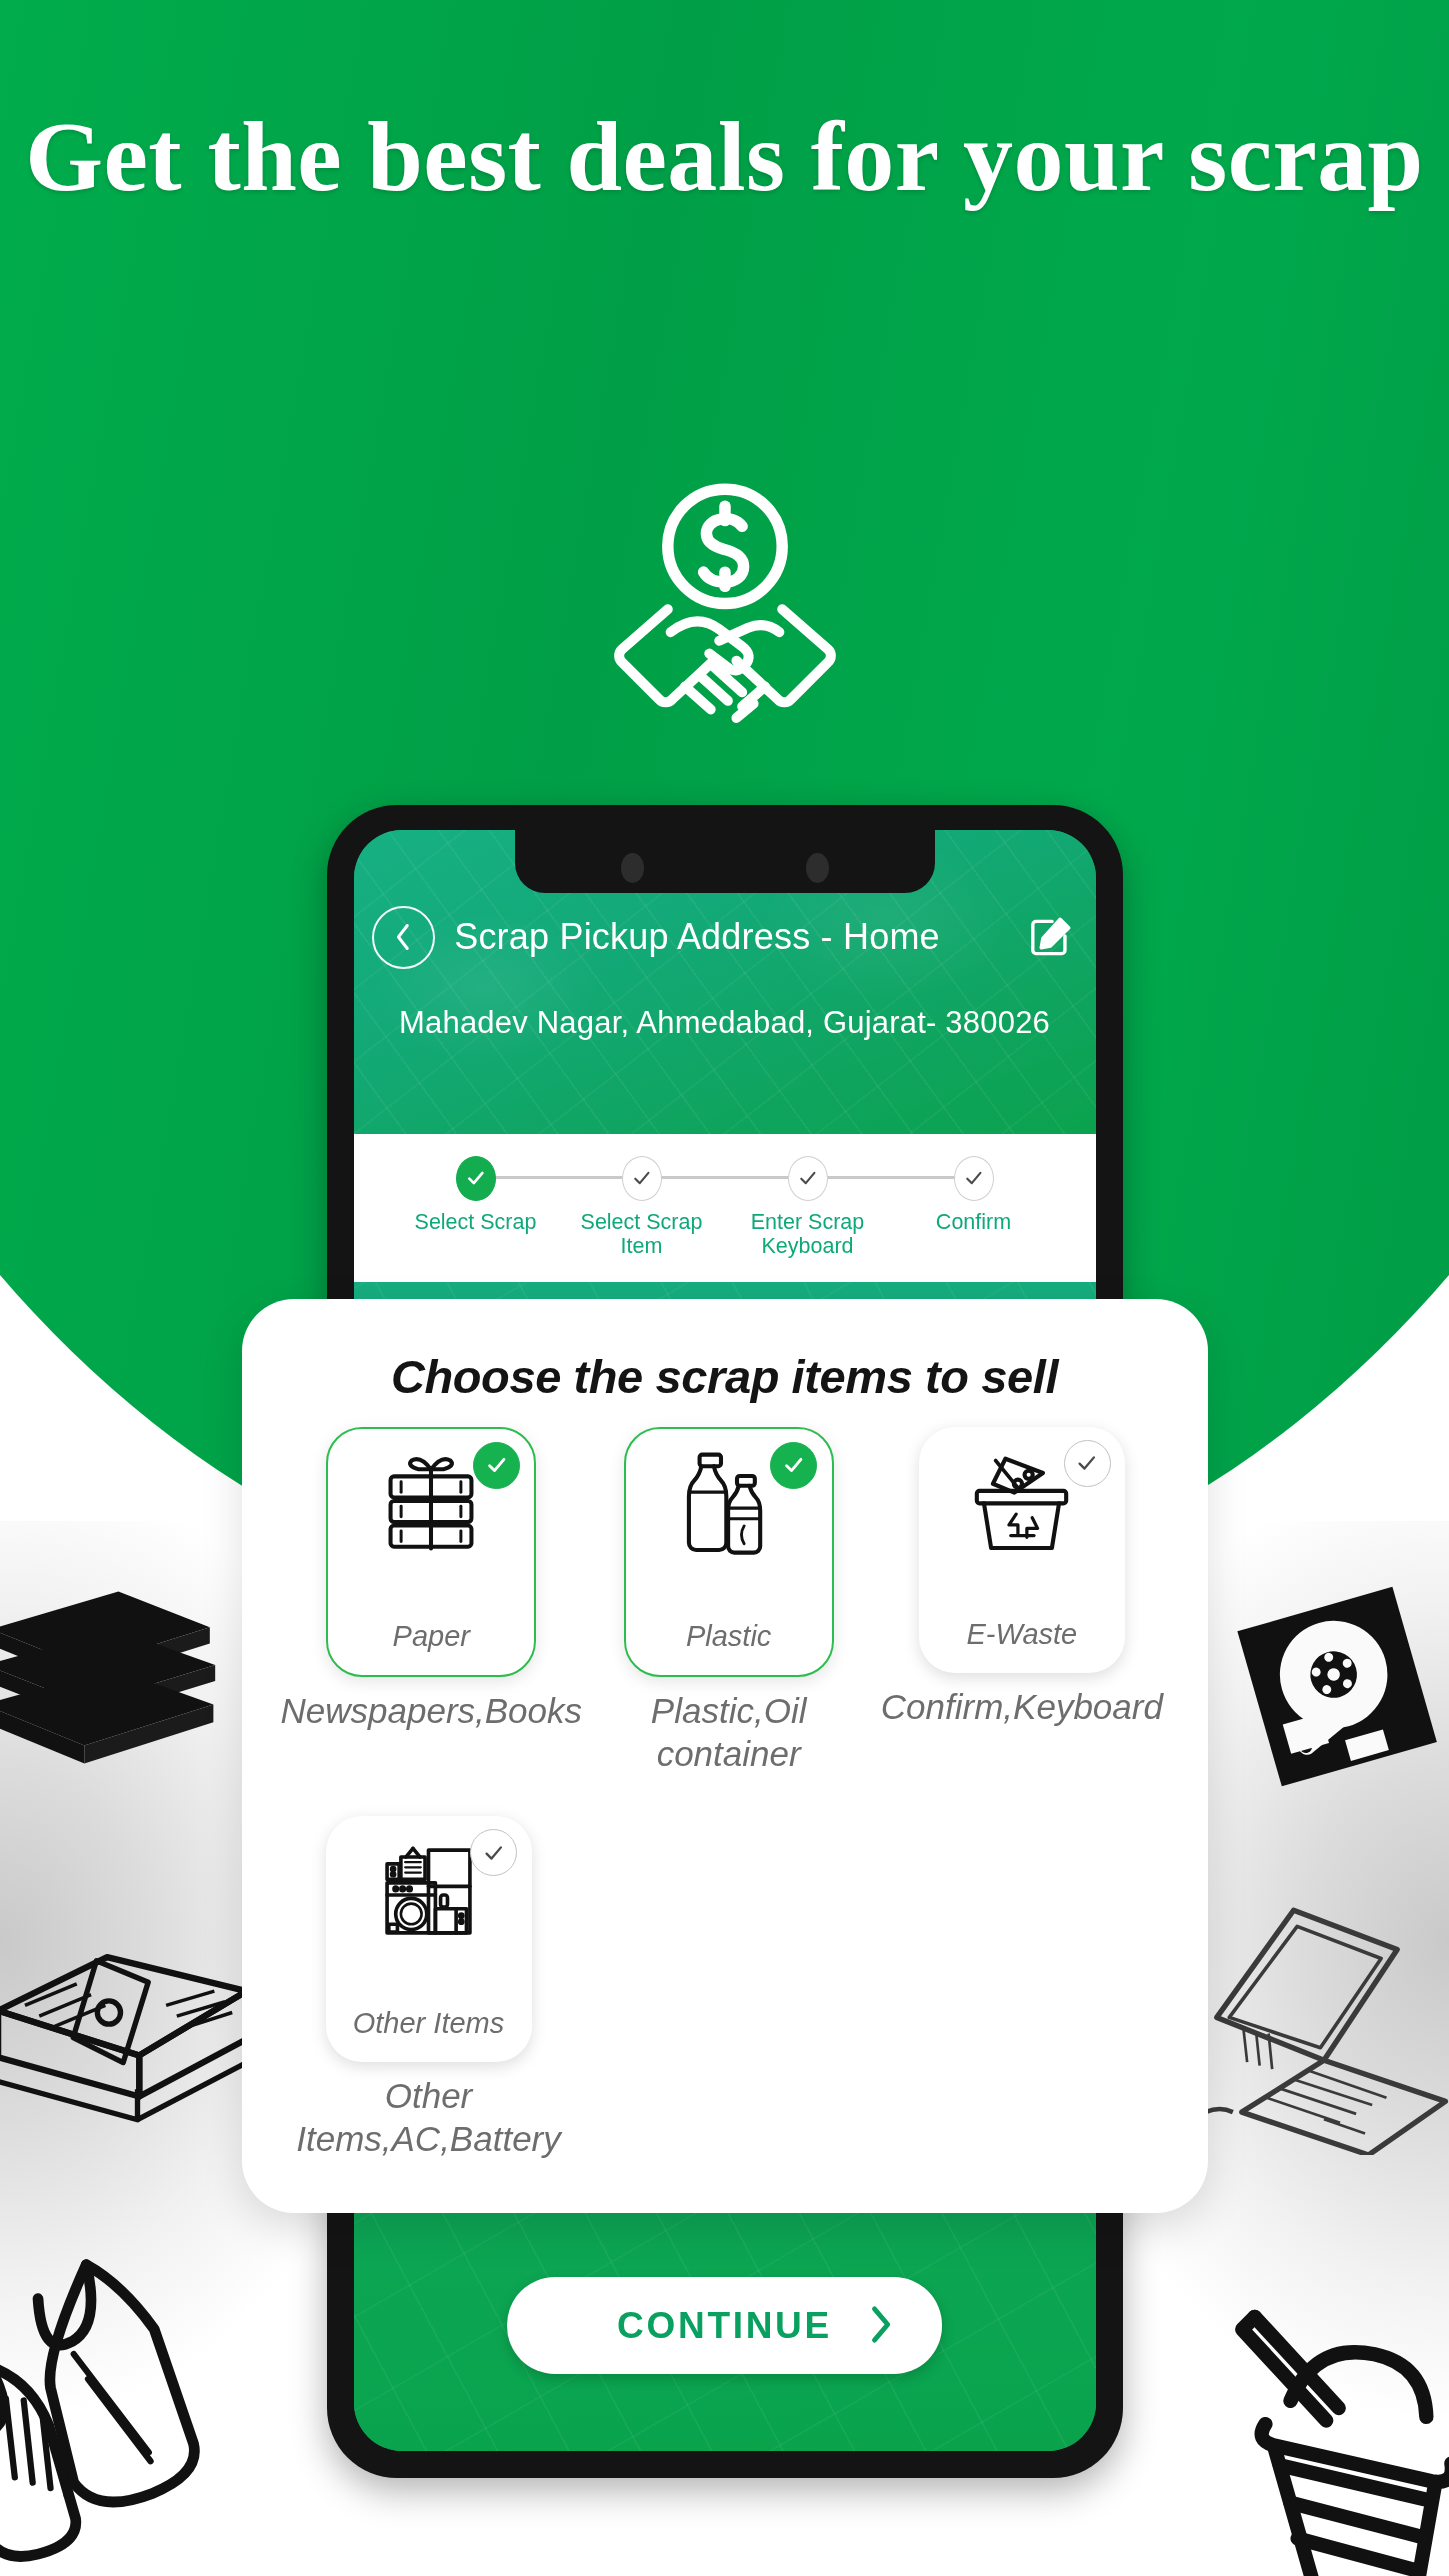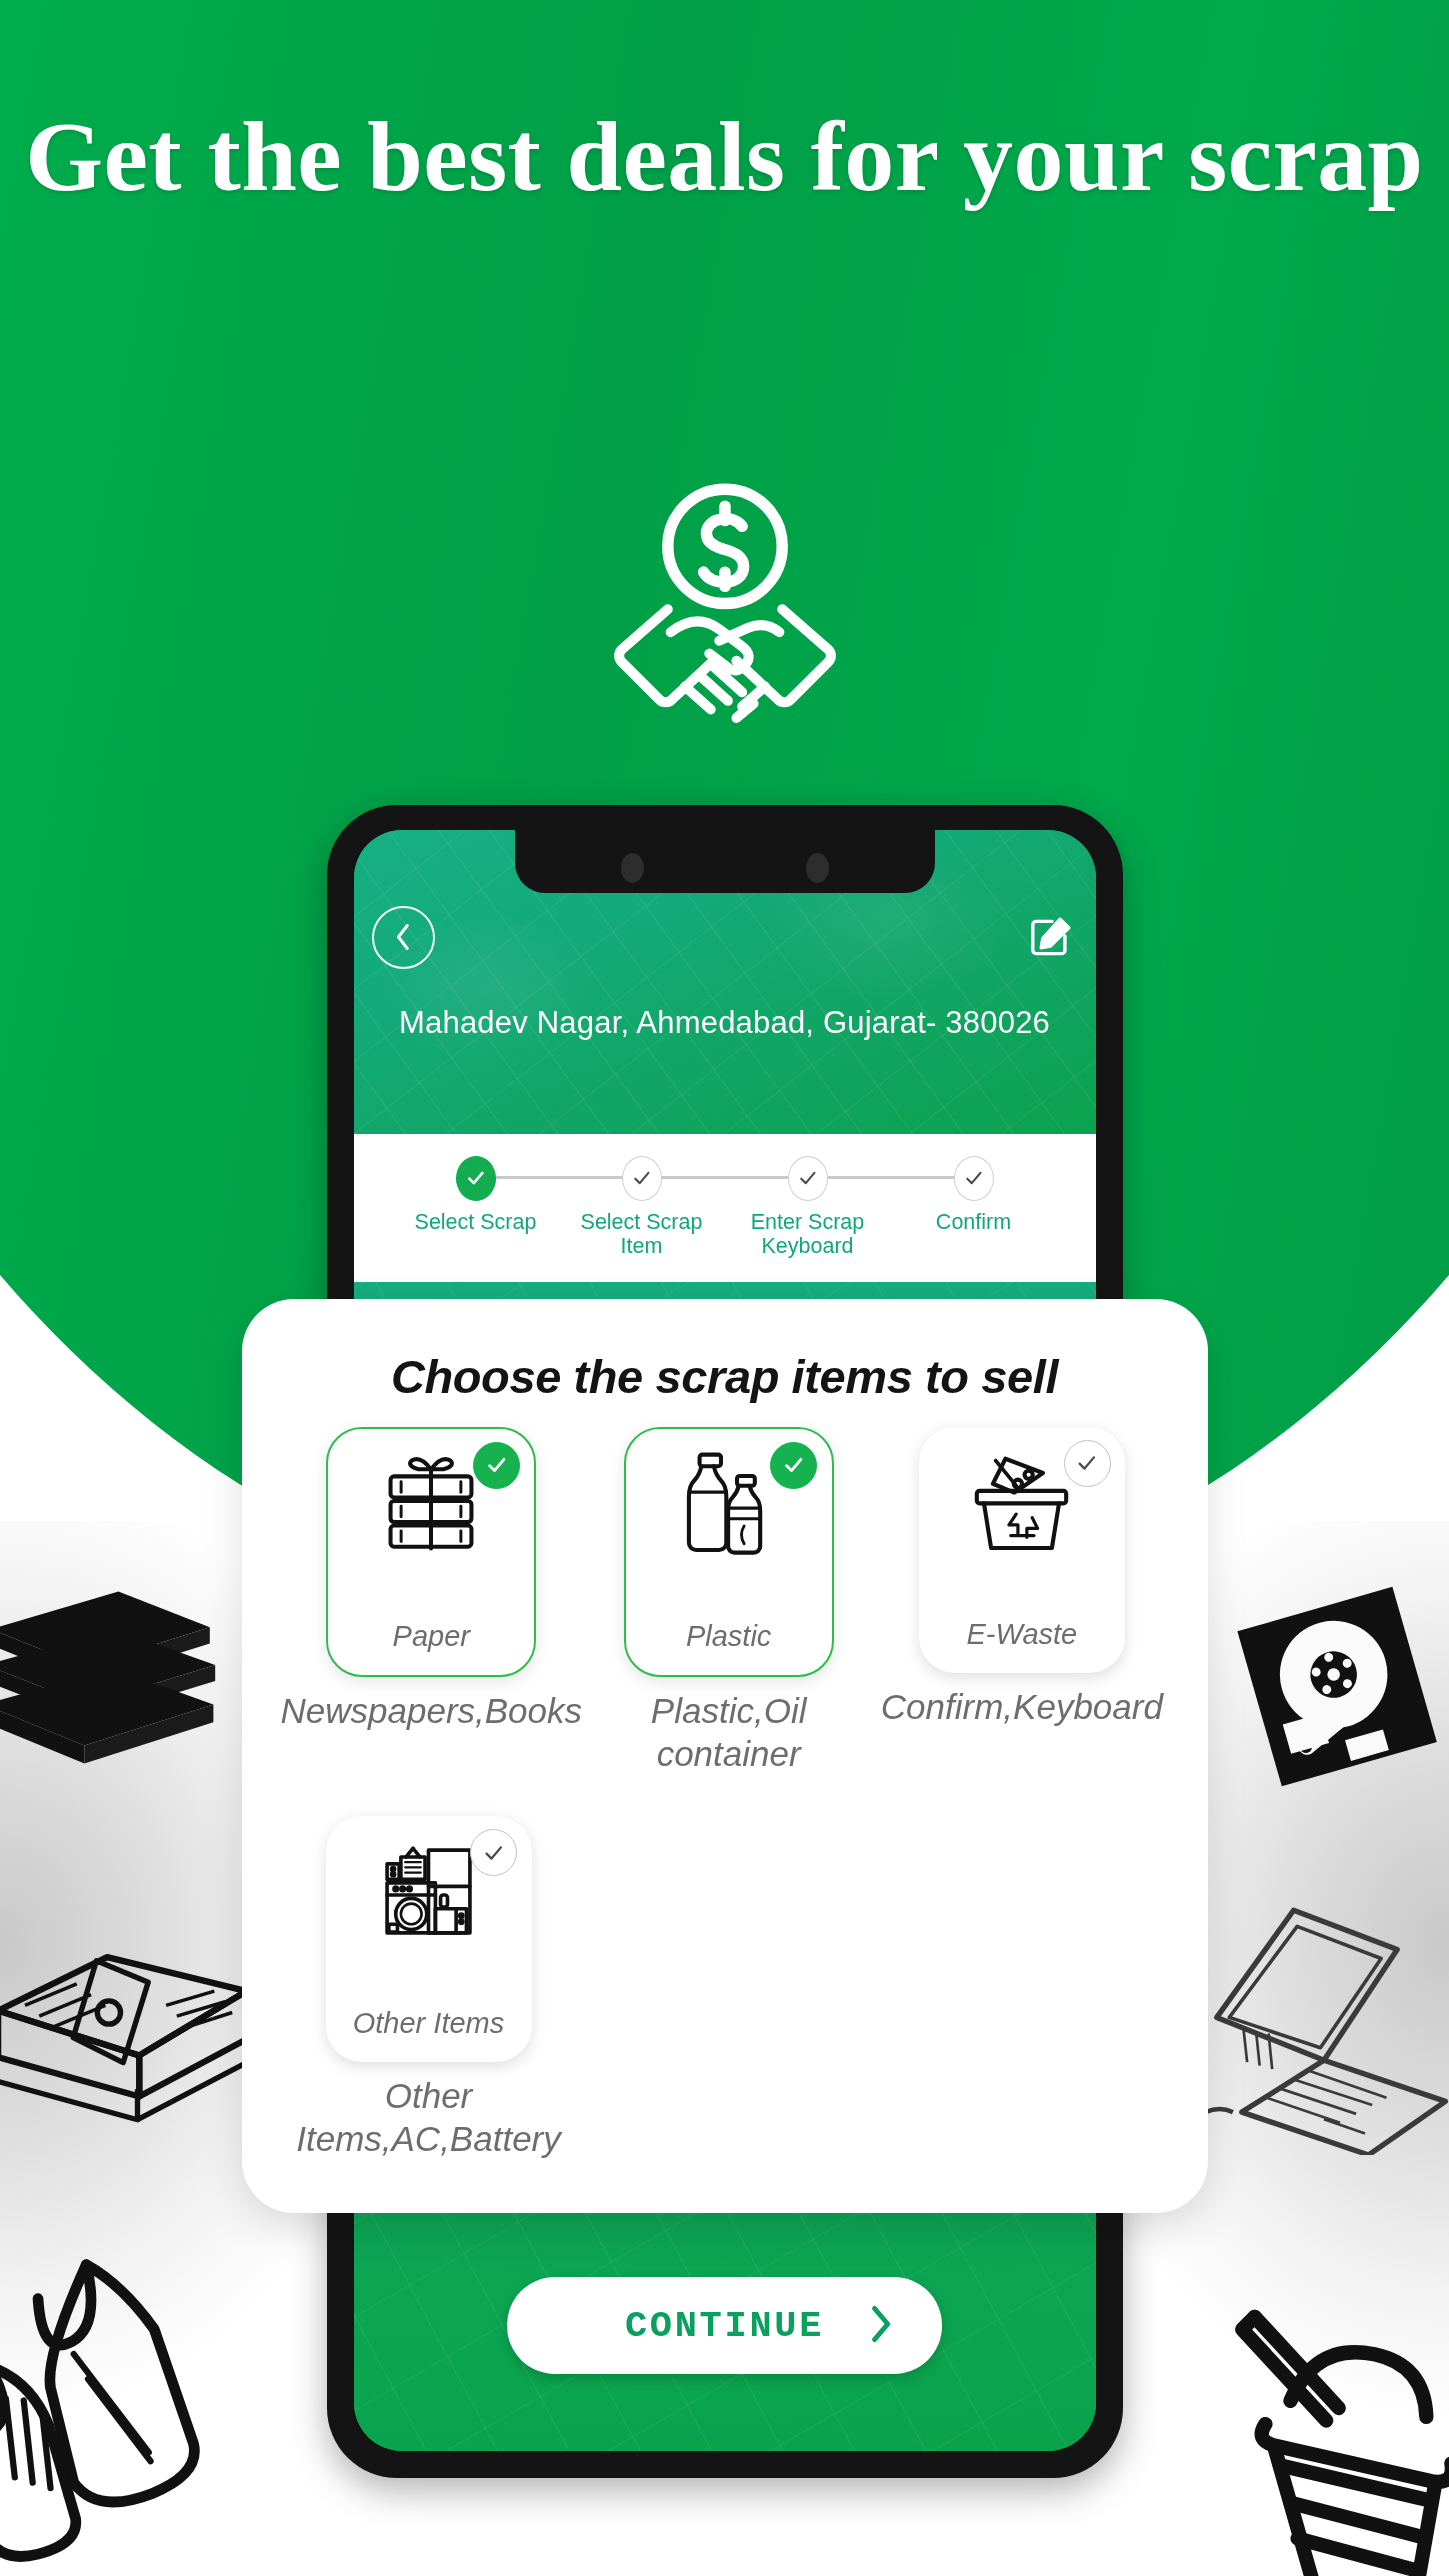--- a/index.html
+++ b/index.html
@@ -100,21 +100,21 @@
     background:linear-gradient(178deg,#16ae80 0%,#11a86e 30%,#0ea85c 62%,#0aa34c 100%);
     overflow:hidden;}
   .map-area:after{
     content:"";position:absolute;inset:0;
     background:
       repeating-linear-gradient(62deg, rgba(255,255,255,.05) 0 1.8px, transparent 1.8px 63px),
       repeating-linear-gradient(-30deg, rgba(255,255,255,.04) 0 1.8px, transparent 1.8px 81px);
   }
 
   
-  .continue-wrap{position:absolute;left:0;bottom:77px;width:100%;display:flex;justify-content:center;z-index:4;font-family:Liberation Mono, monospace;}
+  .continue-wrap{position:absolute;left:0;bottom:77px;width:100%;display:flex;justify-content:center;z-index:4;}
   .continue-btn{width:435px;height:97px;background:#fff;border-radius:48px;
     display:flex;align-items:center;justify-content:center;position:relative;
     box-shadow:0 4.5px 12.5px rgba(0,0,0,.18);}
   .continue-btn .txt{color:#0aa05f;font-size:37px;font-weight:700;letter-spacing:2.7px;}
   .continue-btn .arw{position:absolute;right:47px;top:50%;transform:translateY(-50%);}
 
   
   .sheet{
     position:absolute;left:50%;transform:translateX(-50%);
     top:1299px;width:966px;height:914px;background:#fff;border-radius:52px;
@@ -295,20 +295,21 @@
     </div>
 
     <div class="app-header"></div>
 
     <div class="topbar">
       <div class="back-btn">
         <svg width="19.7" height="30" viewBox="0 0 22 34" fill="none" stroke="#fff" stroke-width="3.4" stroke-linecap="round" stroke-linejoin="round">
           <path d="M16 4 L6 17 L16 30"></path>
         </svg>
       </div>
+      <div class="app-title">Scrap Pickup Address - Home</div>
       <div class="edit-btn">
         <svg width="45" height="45" viewBox="0 0 28 28" fill="none" stroke="#fff" stroke-width="2.1" stroke-linecap="round" stroke-linejoin="round">
           <path d="M15 4 H5 a2 2 0 0 0 -2 2 v16 a2 2 0 0 0 2 2 h16 a2 2 0 0 0 2 -2 V13"></path>
           <path d="M20 2.6 L25.4 8 L14 19.4 L8.2 20.4 L9.2 14.6 Z" fill="#fff" stroke="#fff"></path>
         </svg>
       </div>
     </div>
 
     <div class="address">Mahadev Nagar, Ahmedabad, Gujarat- 380026</div>
 

